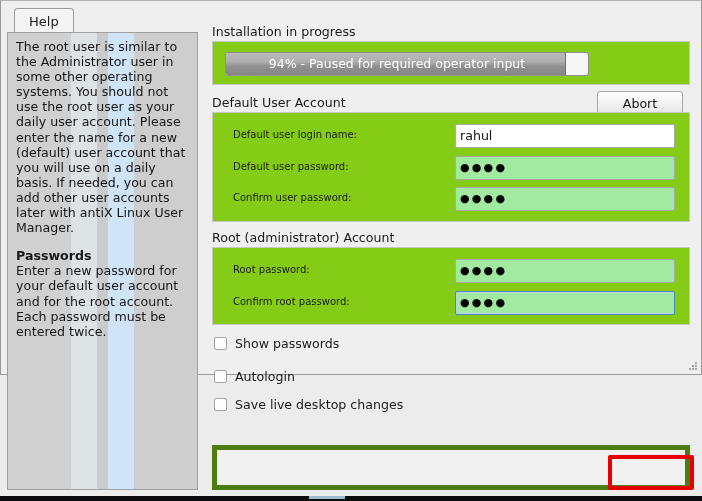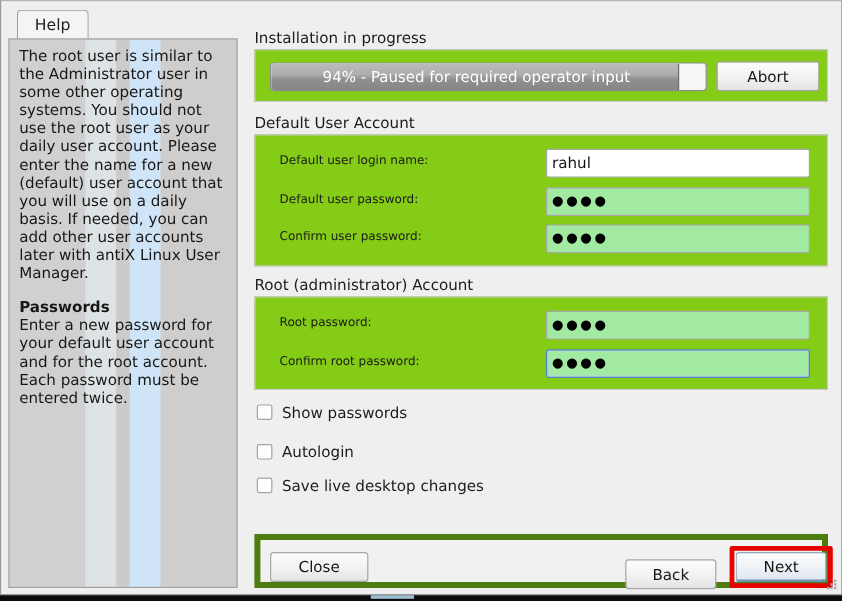--- a/index.html
+++ b/index.html
@@ -12,21 +12,21 @@
     font-size: 12.5px;
     color: #1b1b1b;
     overflow: hidden;
     position: relative;
   }
 
   
   #window {
     position: absolute;
     left: 0; top: 0;
-    width: 702px; height: 496px;
+    width: 702px; height: 375px;
     background: #efefef;
     border: 1px solid #9a9a9a;
     border-top: 1px solid #b4b4b4;
     box-sizing: border-box;
   }
 
   
   #taskbar {
     position: absolute;
     left: 0; top: 496px;
@@ -232,20 +232,21 @@
     background: linear-gradient(to bottom, #fdfdfd 0%, #f3f3f3 50%, #e4e4e4 100%);
     border: 1px solid #a6a6a6;
     border-radius: 3px;
     box-sizing: border-box;
     font-family: "DejaVu Sans", "Liberation Sans", sans-serif;
     font-size: 12.6px;
     color: #151515;
     text-align: center;
     line-height: 23px;
     cursor: default;
+    margin-top: 40px;
   }
   #close-button { left: 8px;  top: 10px; width: 82px; height: 25px; }
   #back-button  { left: 304px; top: 16px; width: 76px; height: 25px; }
   #next-button  {
     left: 396px; top: 10px; width: 76px; height: 25px;
     background: linear-gradient(to bottom, #fbfcfd 0%, #eef2f6 55%, #dde6ef 100%);
     border: 1px solid #93a7ba;
     border-bottom: 2px solid #6f93b4;
   }
   #next-highlight {

